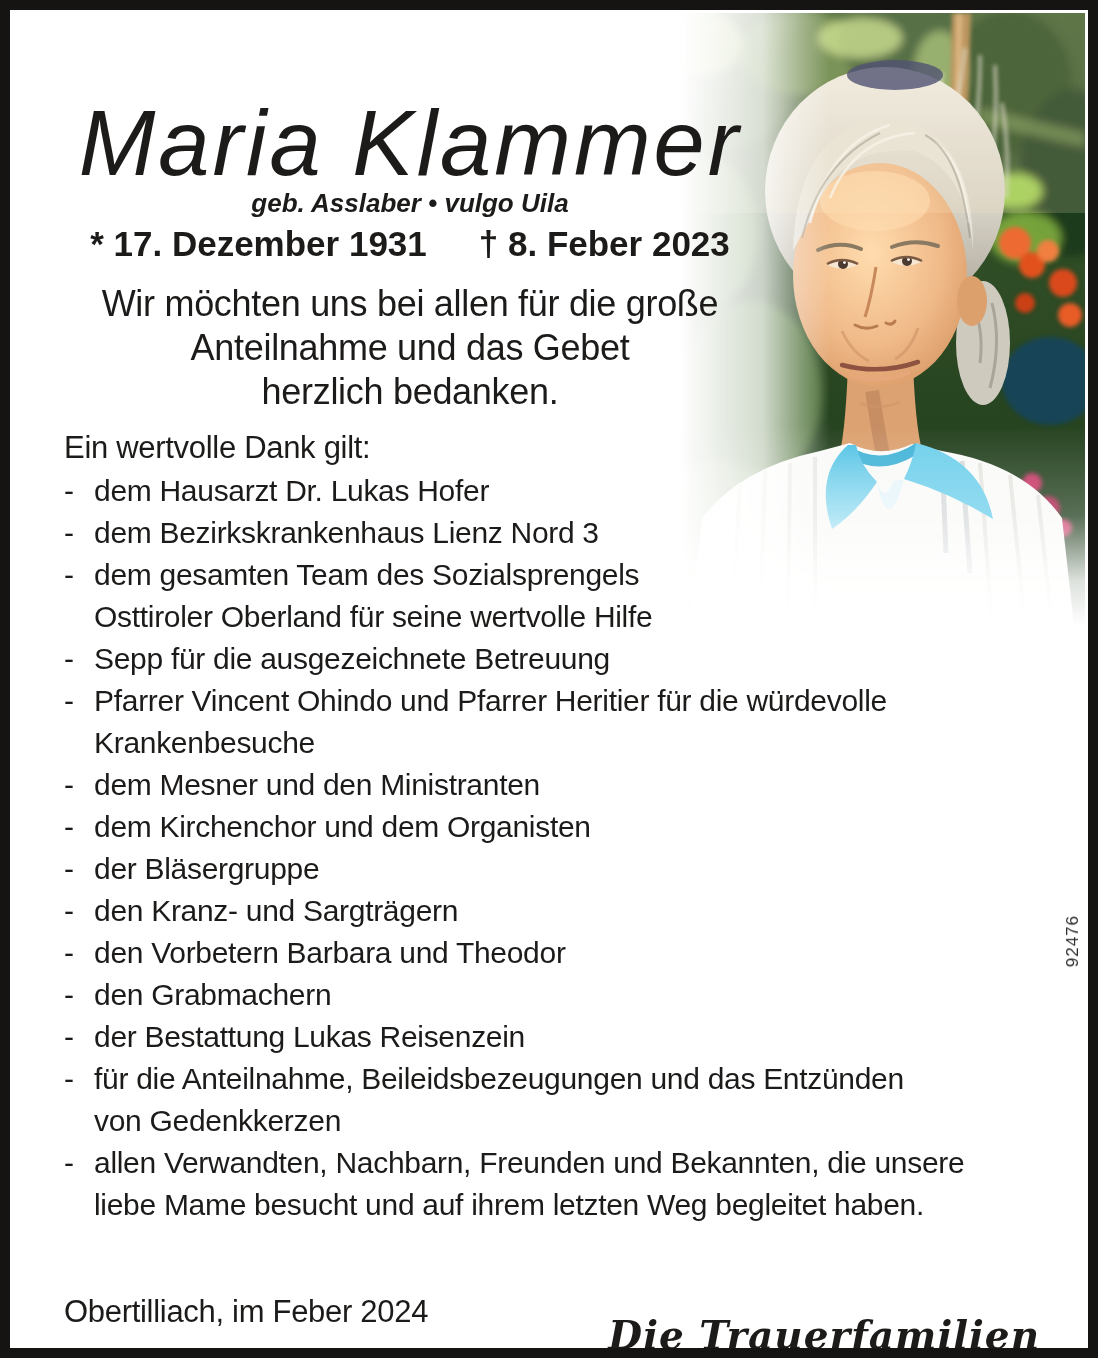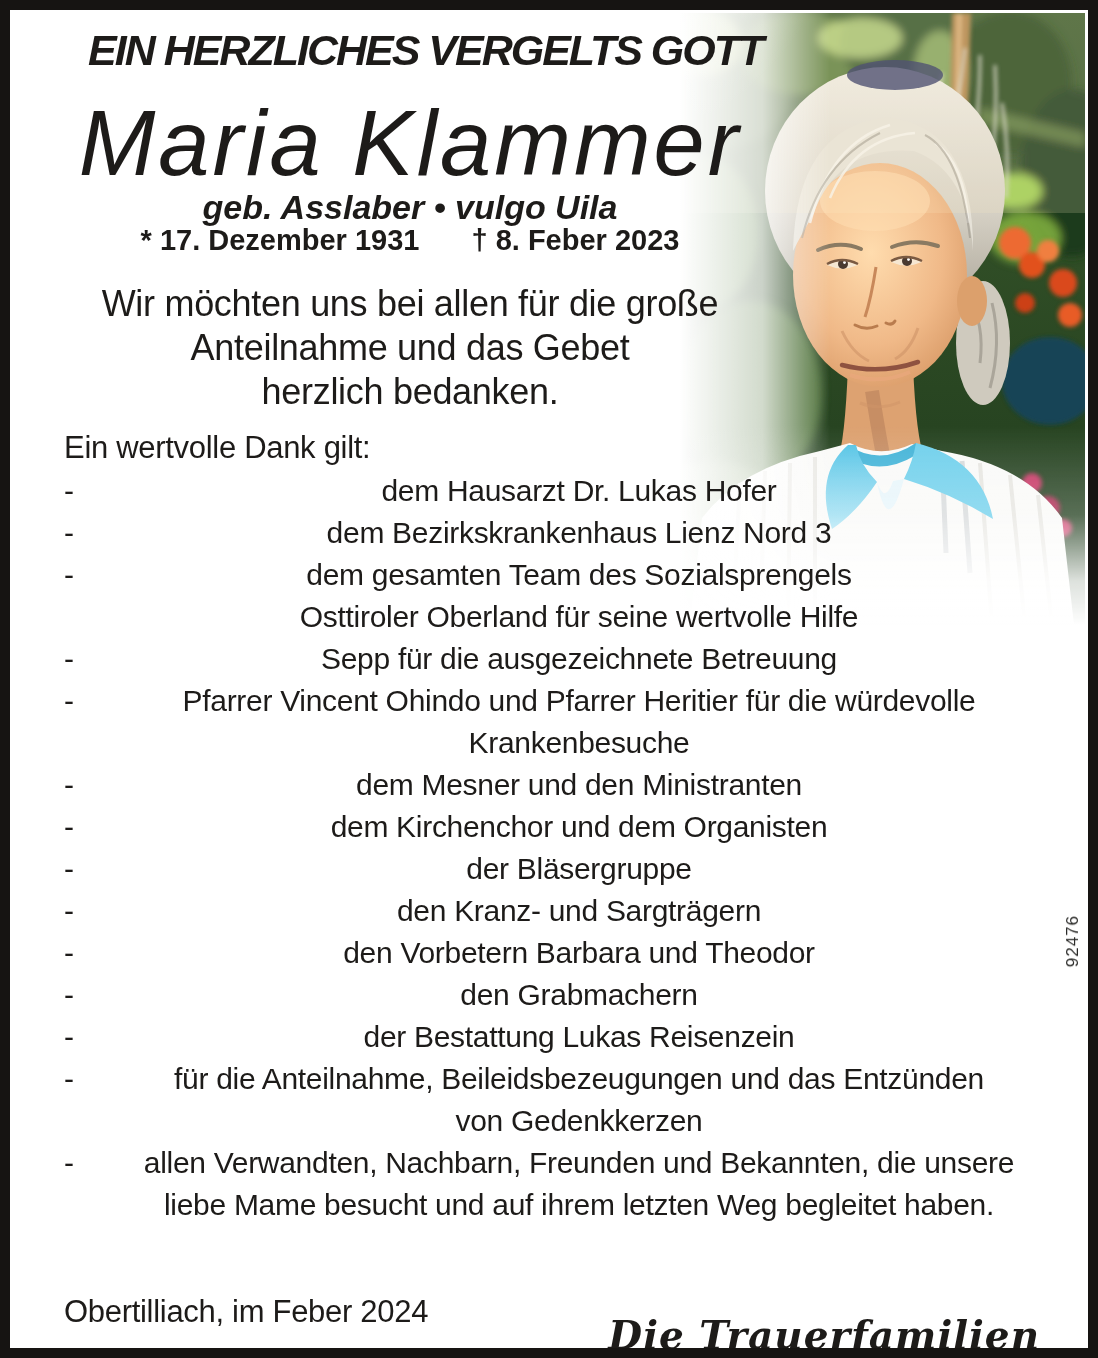--- a/index.html
+++ b/index.html
@@ -29,42 +29,42 @@
   }
   .center-col{left:0;width:800px;text-align:center;z-index:3;}
   .name{
     top:85px;
     font-family:Liberation Sans, sans-serif;font-style:italic;
     font-size:92px;line-height:1.05;letter-spacing:3px;
     white-space:nowrap;
   }
   .subname{
     top:178px;
-    font-size:34px;font-weight:700;font-style:italic;letter-spacing:0px;
+    font-size:26px;font-weight:700;font-style:italic;letter-spacing:0px;
   }
   .dates{
     top:214px;
-    font-size:29px;font-weight:700;
+    font-size:35px;font-weight:700;
     display:flex;justify-content:center;gap:52px;white-space:nowrap;
   }
   .intro{
     top:272px;
     font-size:36px;line-height:44px;letter-spacing:-0.3px;
   }
   .thanks-heading{
     left:54px;top:420px;z-index:3;
     font-size:31px;letter-spacing:-0.3px;
   }
   .thanks-list{
     left:54px;top:460px;right:24px;z-index:3;
     font-size:30px;line-height:42px;letter-spacing:-0.3px;
   }
   .thank-row{display:flex;}
   .thank-row .dash{flex:0 0 30px;width:30px;}
-  .thank-row .line-text{flex:1 1 auto;white-space:nowrap;text-align:center;}
+  .thank-row .line-text{flex:1 1 auto;white-space:nowrap;}
   .footer-left{
     left:54px;top:1284px;z-index:3;
     font-size:31px;letter-spacing:-0.3px;
   }
   .signature{
     right:48px;top:1274px;z-index:3;
     font-family:"DejaVu Serif", serif;font-style:italic;font-weight:600;
     font-size:39px;letter-spacing:1px;margin-top:28px;
   }
   .side-number{
@@ -251,21 +251,20 @@
       </g>
 
       <rect x="0" y="0" width="405" height="200" fill="#fff0c8" opacity="0.18"></rect>
 
       <rect x="0" y="0" width="150" height="612" fill="url(#fadeL)"></rect>
       <rect x="0" y="412" width="405" height="200" fill="url(#fadeB)"></rect>
       <circle cx="0" cy="0" r="180" fill="url(#fadeC)"></circle>
     </svg>
   </div>
 
-  <div class="abs headline">EIN HERZLICHES VERGELTS GOTT</div>
 
   <div class="abs center-col name">Maria Klammer</div>
   <div class="abs center-col subname">geb. Asslaber • vulgo Uila</div>
   <div class="abs center-col dates">
     <span>* 17. Dezember 1931</span>
     <span>† 8. Feber 2023</span>
   </div>
 
   <div class="abs center-col intro">
     <div>Wir möchten uns bei allen für die große</div>

